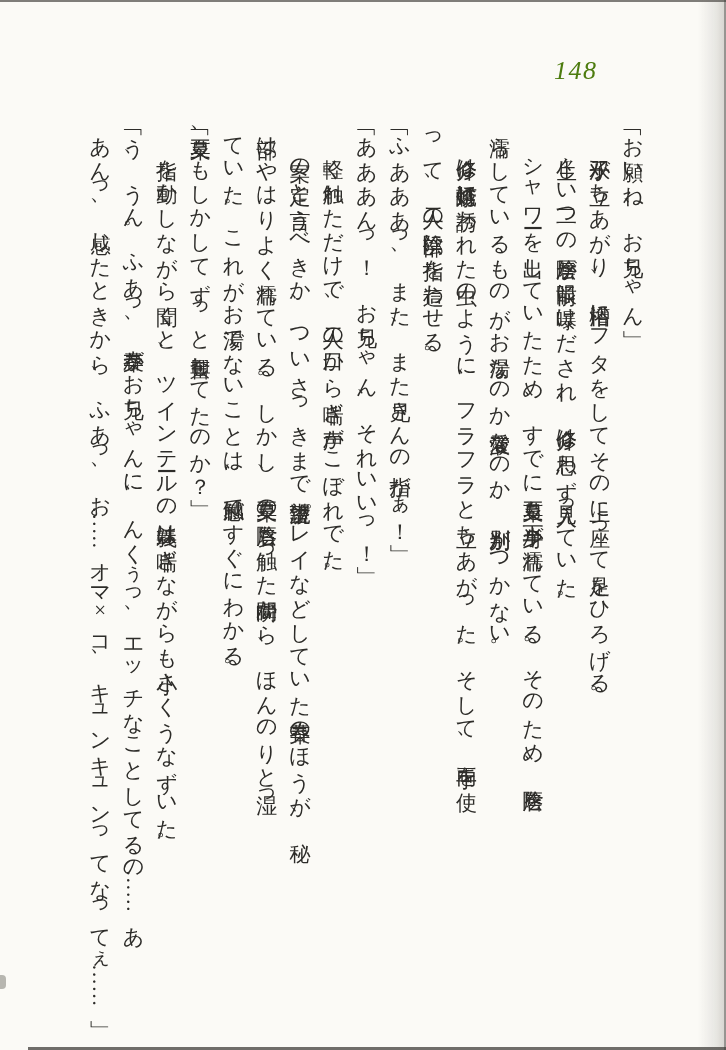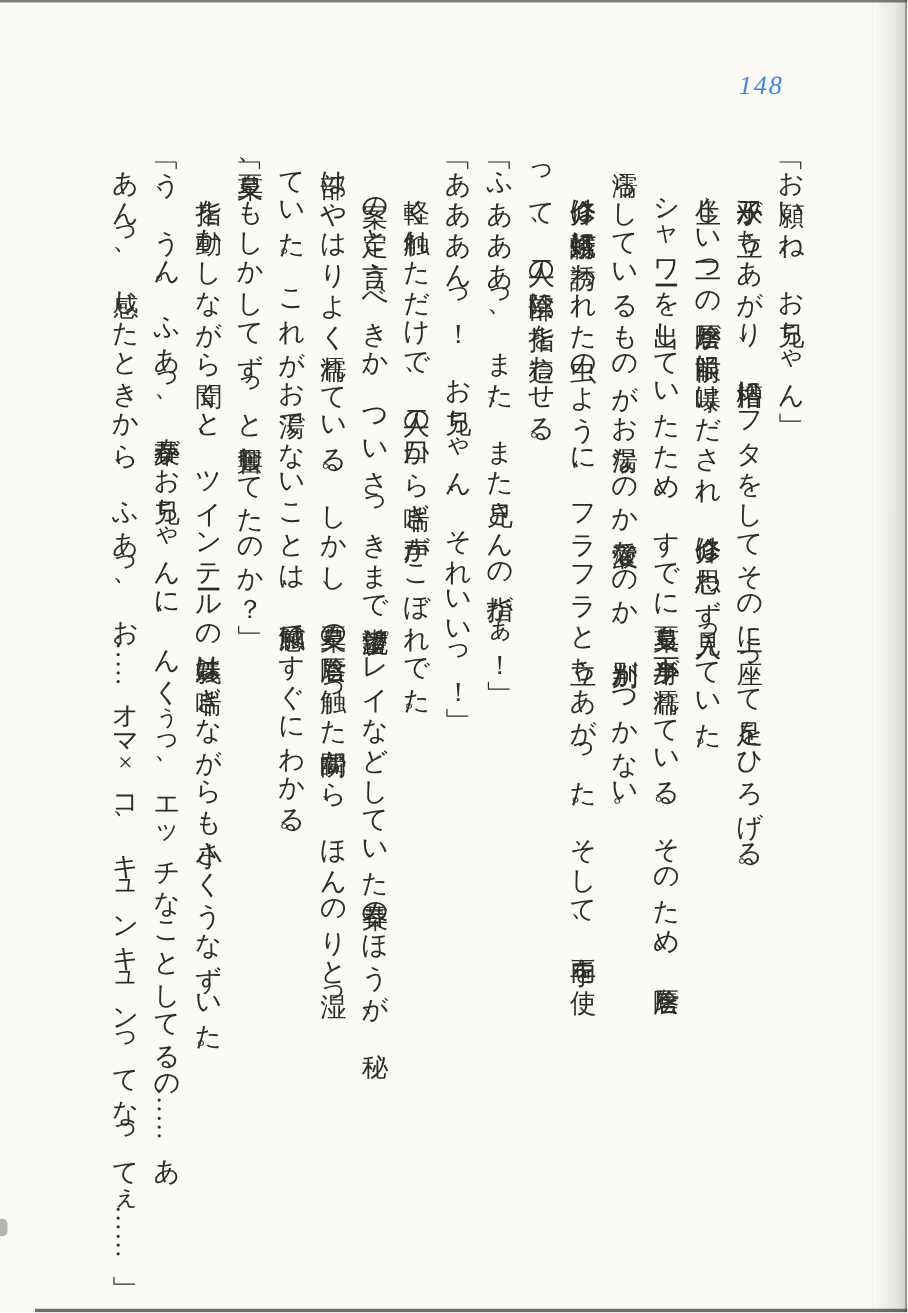--- a/index.html
+++ b/index.html
@@ -22,23 +22,23 @@
     position:absolute;left:0;top:975px;width:6px;height:14px;
     background:#8a8882;opacity:.6;border-radius:0 4px 4px 0;
   }
   .gutter-right{
     position:absolute;top:0;right:0;width:28px;height:1050px;
     background:linear-gradient(to right,rgba(90,88,82,0) 0%,rgba(90,88,82,.12) 70%,rgba(90,88,82,.22) 100%);
     border-right:2px solid rgba(70,68,64,.55);
     box-sizing:border-box;
   }
   .page-number{
-    position:absolute;top:56px;left:591px;
-    font-size:21px;font-style:italic;
-    color:#3b82f6;letter-spacing:1.5px;
+    position:absolute;top:56px;left:554px;
+    font-size:26px;font-style:italic;
+    color:#4d7c0f;letter-spacing:1.5px;
   }
   .text-block{
     position:absolute;top:122px;left:83px;
     width:566px;height:860px;
     writing-mode:vertical-rl;
     text-orientation:mixed;
     color:#2d2c29;
     font-size:21px;
     letter-spacing:0.5px;
   }

